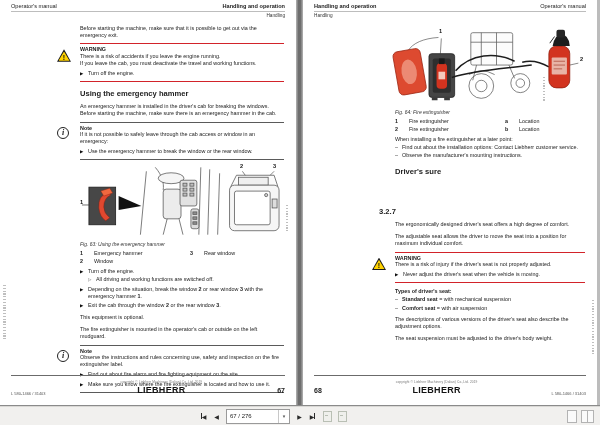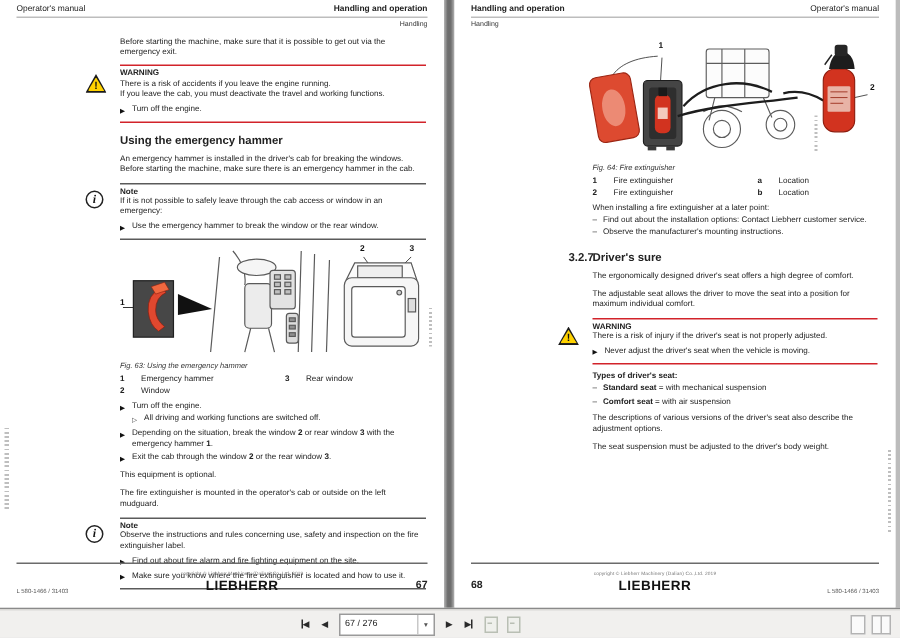--- a/index.html
+++ b/index.html
@@ -28,21 +28,21 @@
   .f-logo{font-size:9px;font-weight:900;color:#131313;letter-spacing:.3px;}
   .f-page{font-size:7px;font-weight:bold;}
 
   
   .body-l{margin-left:80px;margin-right:12px;}
   .body-r{margin-left:92px;margin-right:12px;}
   .para{margin:5px 0 4px;}
   .h2{font-size:7.6px;font-weight:bold;margin:7px 0 4px;}
   .sec{display:flex;font-size:7.6px;font-weight:bold;margin:8px 0 4px;}
   .sec-l{margin-left:52px;} .sec-l .num{width:28px;flex:none;}
-  .sec-r{margin-left:76px;} .sec-r .num{width:16px;flex:none;}
+  .sec-r{margin-left:76px;} .sec-r .num{width:16px;flex:none;margin-top:40px;}
 
   
   .warn{position:relative;border-top:1px solid #d2232a;border-bottom:1px solid #d2232a;
         padding:2px 0 3px;margin:5px 0;}
   .warn-title{font-weight:bold;}
   .note{position:relative;border-top:1px solid #5a5a5a;border-bottom:1px solid #5a5a5a;
         padding:2px 0 3px;margin:5px 0;}
   .note-title{font-weight:bold;}
   .tri{position:absolute;left:-23px;top:5px;width:14px;height:12.5px;}
   .tri .t1{position:absolute;inset:0;background:#1a1a1a;clip-path:polygon(50% 0,100% 100%,0 100%);}

